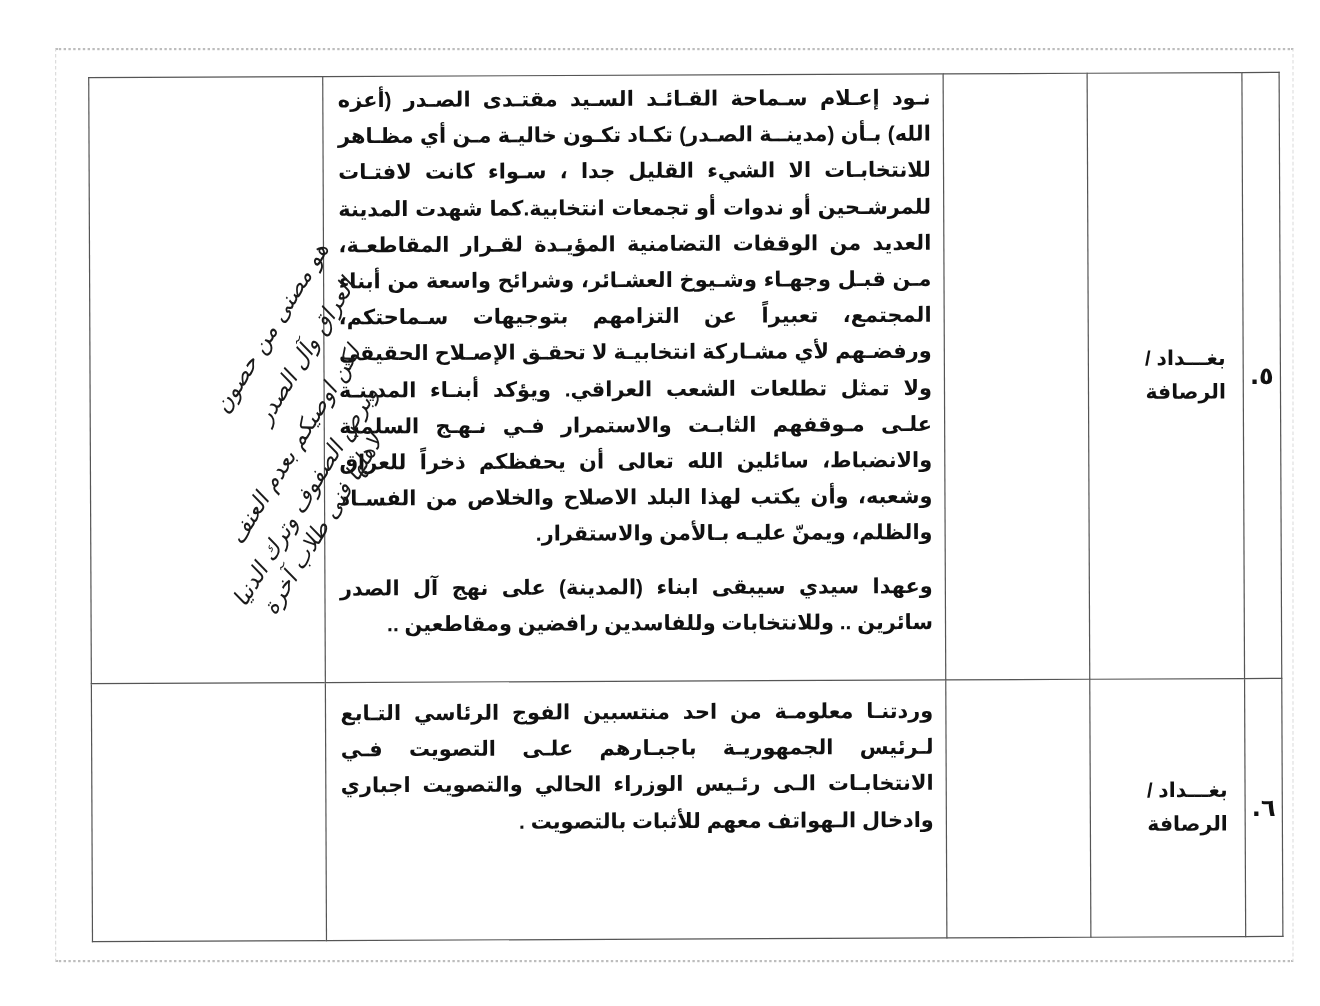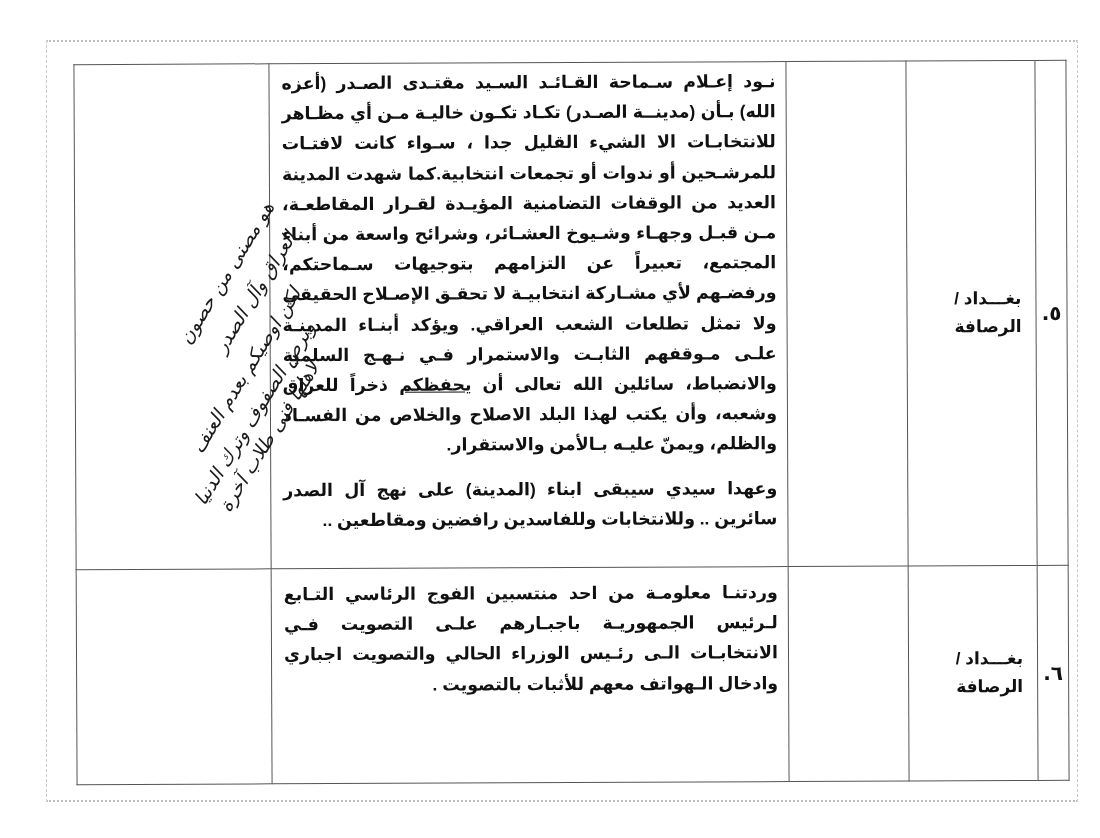--- a/index.html
+++ b/index.html
@@ -73,21 +73,20 @@
       line-height: 30.2px;
       vertical-align: top !important;
     }
     .text p {
       margin: 0;
     }
     .text p + p {
       margin-top: 14px;
     }
     .text .underlined {
-      text-decoration: underline;
     }
     .note-cell {
       position: relative;
     }
     .handwriting {
       position: absolute;
       left: 8px;
       top: 118px;
       width: 190px;
       height: 340px;

